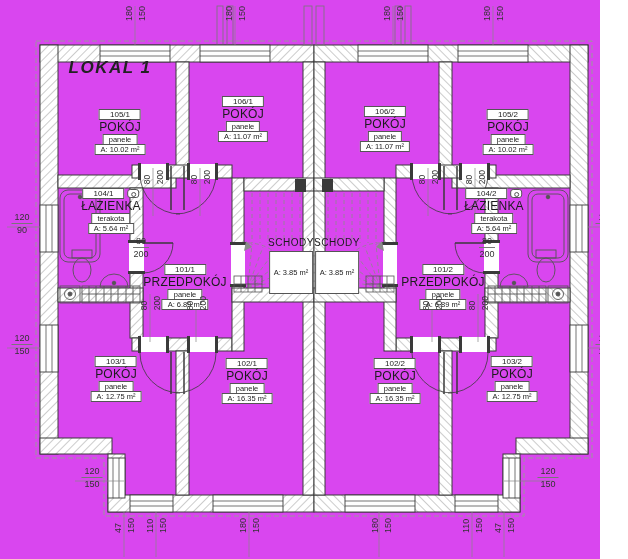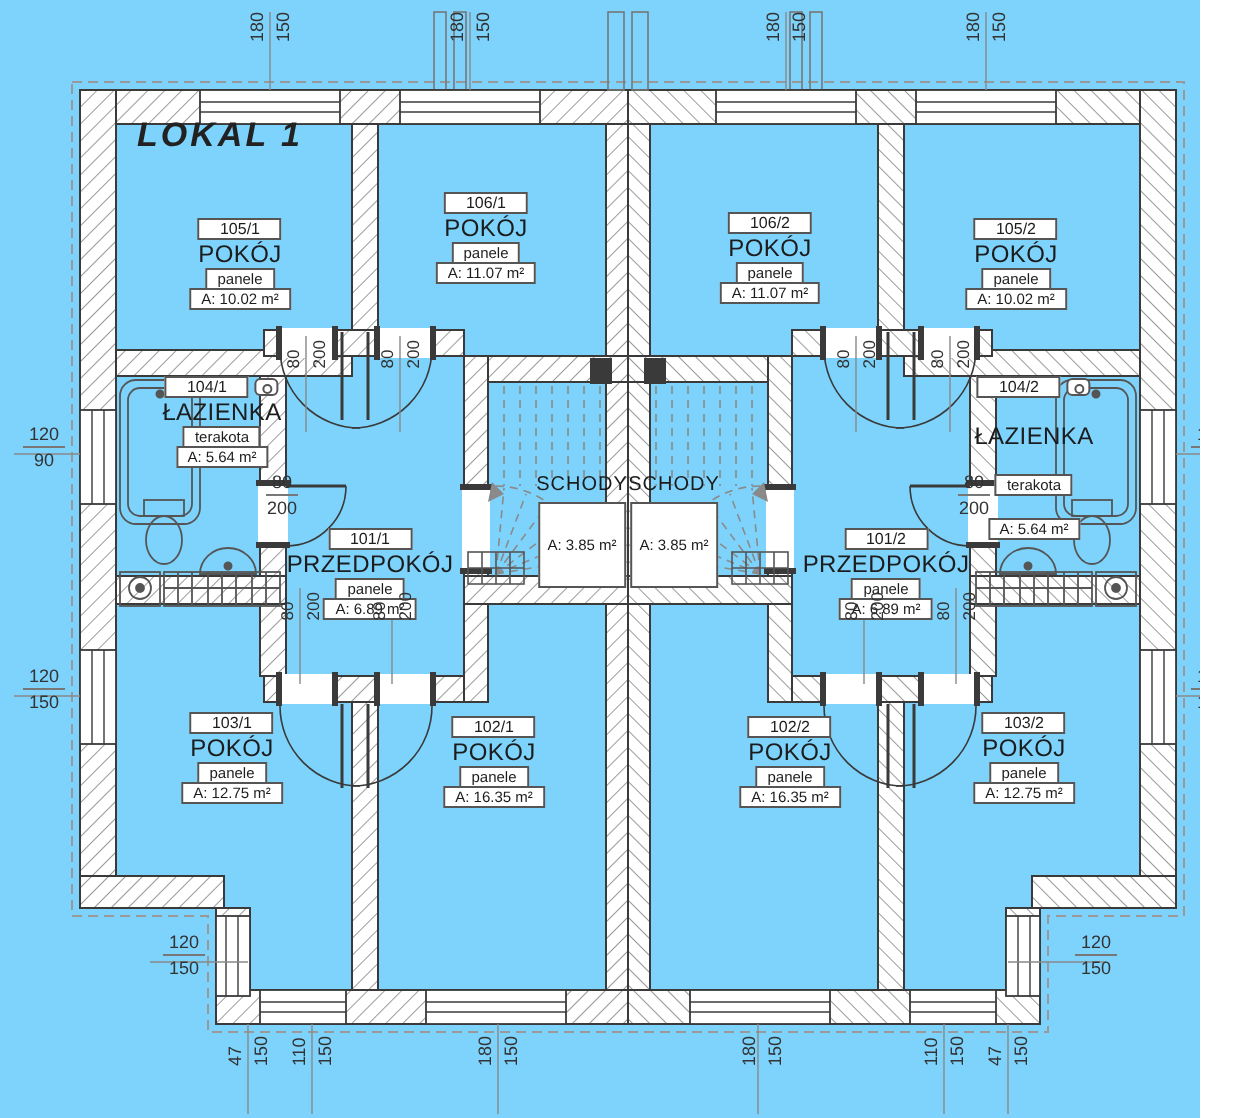--- a/index.html
+++ b/index.html
@@ -1,16 +1,16 @@
 <!DOCTYPE html>
 <html><head>
 <meta charset="utf-8">
 <style>
   html,body{margin:0;padding:0;background:#fff;}
-  #plan{position:relative;width:600px;height:559px;background:#7dd3fc;overflow:hidden;
+  #plan{position:relative;width:600px;height:559px;background:#d946ef;overflow:hidden;
         font-family:"Liberation Sans",sans-serif;color:#1c1c1c;}
   #plan svg{position:absolute;left:0;top:0;}
   .wall{fill:url(#hatch);stroke:#3a3a3a;stroke-width:1;}
   .open{fill:#fff;stroke:none;}
   .win{fill:#fff;stroke:#3a3a3a;stroke-width:0.9;}
   .gl{stroke:#3a3a3a;stroke-width:0.7;}
   
   .unit-title{position:absolute;transform:translateX(-50%);font-style:italic;font-weight:bold;
               font-size:17px;letter-spacing:1.5px;color:#222;white-space:nowrap;}
   .rlabel{position:absolute;transform:translateX(-50%);display:flex;flex-direction:column;
@@ -243,21 +243,21 @@
       <div class="rnumrow">
         <span class="rnum">104/1</span>
         <span class="wcicon">
           <span class="wcdot"></span>
         </span>
       </div>
       <div class="rname">ŁAZIENKA</div>
       <div class="rbox">terakota</div>
       <div class="rbox rarea">A: 5.64 m²</div>
     </div>
-    <div class="rlabel" style="left: 517px; top: 188px; gap: 12px;">
+    <div class="rlabel" style="left: 494px; top: 188px;">
       <div class="rnumrow">
         <span class="rnum">104/2</span>
         <span class="wcicon">
           <span class="wcdot"></span>
         </span>
       </div>
       <div class="rname">ŁAZIENKA</div>
       <div class="rbox">terakota</div>
       <div class="rbox rarea">A: 5.64 m²</div>
     </div>

